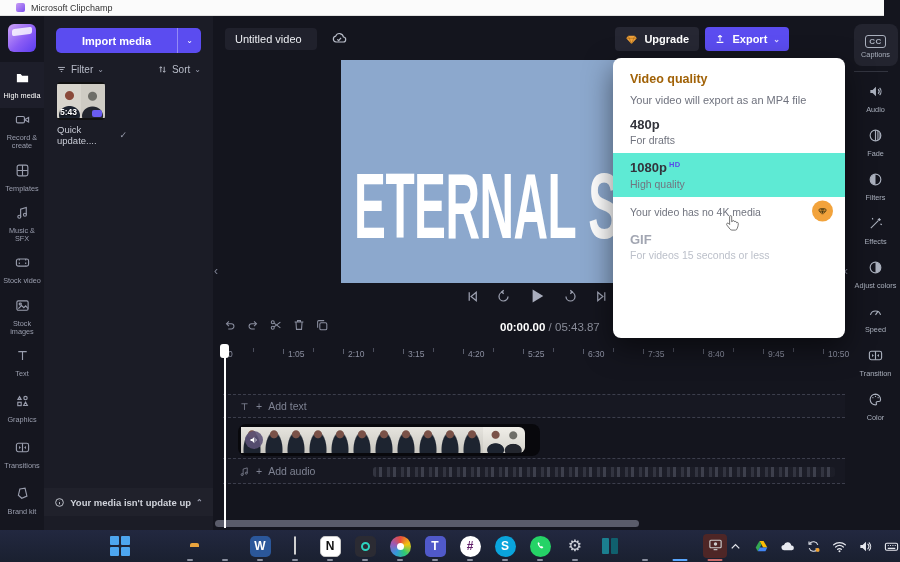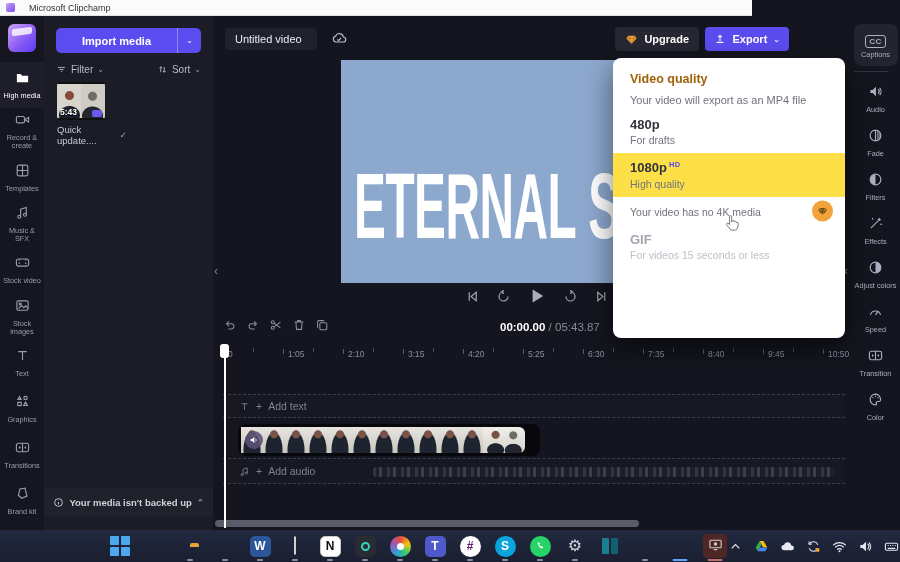--- a/index.html
+++ b/index.html
@@ -1,21 +1,21 @@
 <!DOCTYPE html>
 <html><head>
 <meta charset="utf-8">
 <style>
   *{margin:0;padding:0;box-sizing:border-box;}
   html,body{width:900px;height:562px;overflow:hidden;background:#000;}
   body{font-family:"Liberation Sans",sans-serif;position:relative;}
   .stage{position:absolute;inset:0;width:900px;height:562px;background:#14151e;overflow:hidden;}
 
   
-  .titlebar{position:absolute;left:0;top:0;width:752px;height:16px;background:#fbfbfb;display:flex;align-items:center;gap:14px;padding-left:6px;border-bottom:1px solid #e2e2e2;}
+  .titlebar{position:absolute;left:0;top:0;width:884px;height:16px;background:#fbfbfb;display:flex;align-items:center;gap:6px;padding-left:16px;border-bottom:1px solid #e2e2e2;}
   .titlebar .app-title{font-size:9px;color:#333;}
   .mini-logo{width:9px;height:9px;border-radius:2px;background:linear-gradient(135deg,#c99df5,#7b4ff0);}
 
   
   .leftnav{position:absolute;left:0;top:16px;width:44px;height:514px;background:#15161f;display:flex;flex-direction:column;align-items:center;}
   .nav-logo{width:28px;height:28px;margin:8px 0 10px 0;border-radius:6px;background:linear-gradient(135deg,#cfa5f7 0%,#8a5cf5 55%,#5b3df0 100%);position:relative;flex:none;}
   .nav-logo::before{content:'';position:absolute;left:4px;top:4px;right:4px;height:7px;background:rgba(255,255,255,.8);border-radius:2px;transform:skewY(-7deg);}
   .nav-item{width:44px;min-height:46px;display:flex;flex-direction:column;align-items:center;justify-content:center;gap:3px;color:#9a9eae;cursor:pointer;padding:4px 1px;}
   .nav-item.active{background:#1d1e2a;color:#fff;}
   .nav-item .lbl{font-size:7.3px;text-align:center;line-height:1.15;}
@@ -109,21 +109,21 @@
   .cc-box{font-size:8px;font-weight:700;border:1.2px solid currentColor;border-radius:3px;padding:1px 3px;letter-spacing:.5px;}
 
   
   .export-menu{position:absolute;left:613px;top:58px;width:232px;height:280px;background:#fff;border-radius:8px;box-shadow:0 10px 28px rgba(0,0,0,.5);z-index:20;padding-top:14px;overflow:hidden;}
   .em-title{font-size:12.5px;font-weight:700;color:#a16207;padding:0 17px;}
   .em-sub{font-size:11px;color:#6f727e;padding:8px 17px 4px 17px;}
   .em-opt{padding:7px 17px;cursor:pointer;}
   .em-opt .l1{font-size:13px;font-weight:700;color:#33343c;}
   .em-opt .l1 sup{font-size:7.5px;font-weight:800;color:#5948ea;letter-spacing:.4px;margin-left:2px;}
   .em-opt .l2{font-size:10.5px;color:#71747f;margin-top:2px;}
-  .em-opt.state-hover{background:#fde047;}
+  .em-opt.state-hover{background:#5eead4;}
   .em-opt.state-disabled .l1{color:#a2a6b2;}
   .em-opt.state-disabled .l2{color:#bcc0ca;}
   .em-opt.state-premium{position:relative;}
   .gem-circle{position:absolute;right:12px;top:50%;transform:translateY(-50%);width:21px;height:21px;border-radius:50%;background:#f2a33c;display:flex;align-items:center;justify-content:center;}
   .gem-circle svg{width:13px;height:13px;}
 
   
   .hand-cursor{position:absolute;left:722px;top:213px;width:20px;height:22px;z-index:50;pointer-events:none;}
 
   
@@ -286,21 +286,21 @@
       <div class="clip-name">
         <span>Quick update....</span>
         <span class="ck">✓</span>
       </div>
     </div>
     <div class="backup-bar">
       <svg viewBox="0 0 16 16">
           <circle cx="8" cy="8" r="5.6"></circle>
           <path d="M8 7.4v3.2M8 5.2v.3"></path>
         </svg>
-      <span>Your media isn't backed up</span>
+      <span>Your media isn't update up</span>
       <span class="chev">⌃</span>
     </div>
   </div>
 
   <div class="editor">
     <div class="proj-title">Untitled video</div>
     <span class="cloudck">
       <svg viewBox="0 0 16 16">
           <path d="M5 12a3 3 0 01-.3-5.9A4 4 0 0112.4 7 2.4 2.4 0 0112 12z"></path>
           <path d="M6.3 9.3l1.4 1.4 2.3-2.8"></path>

